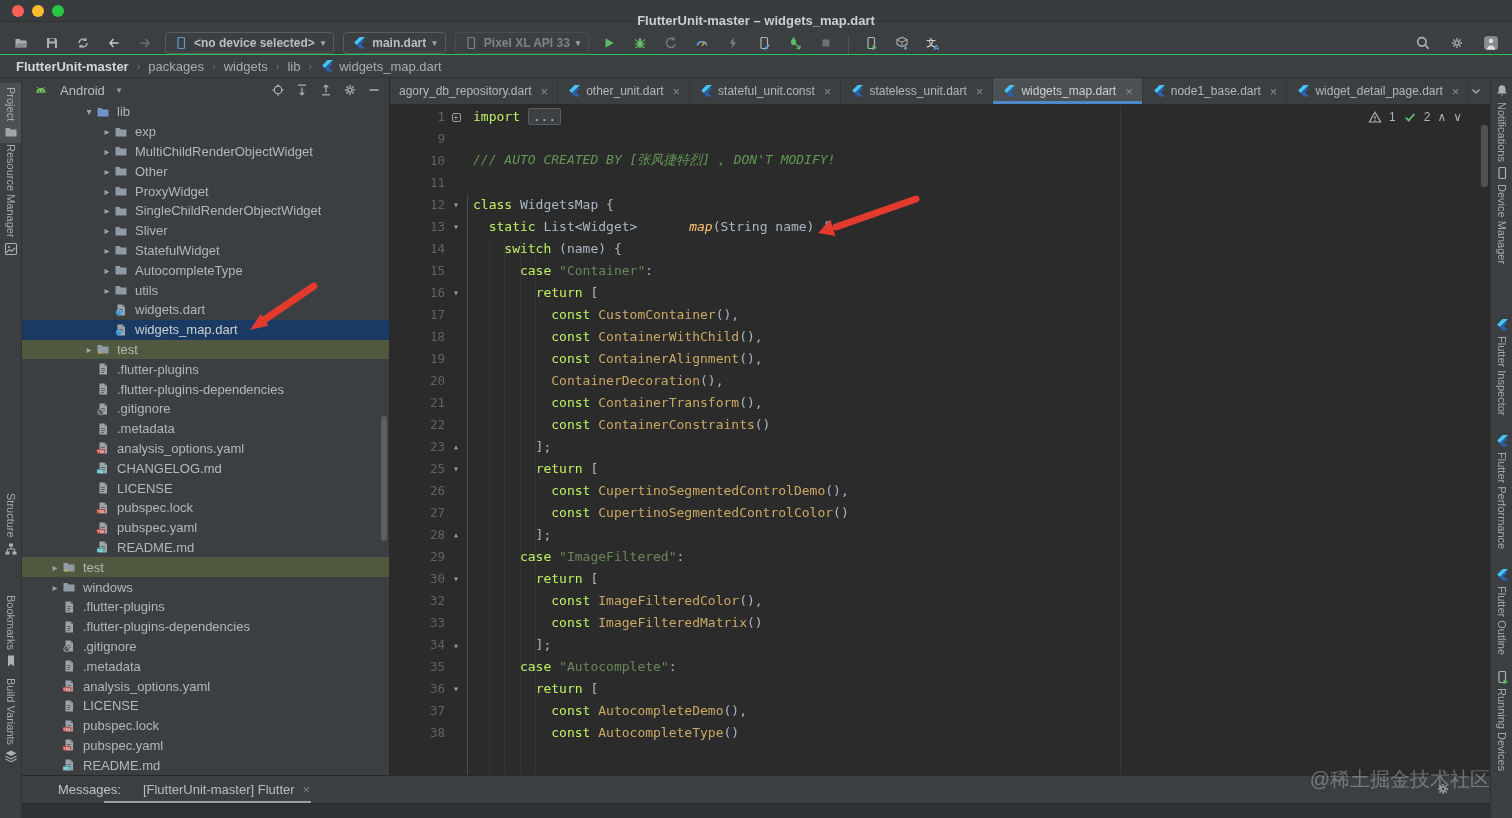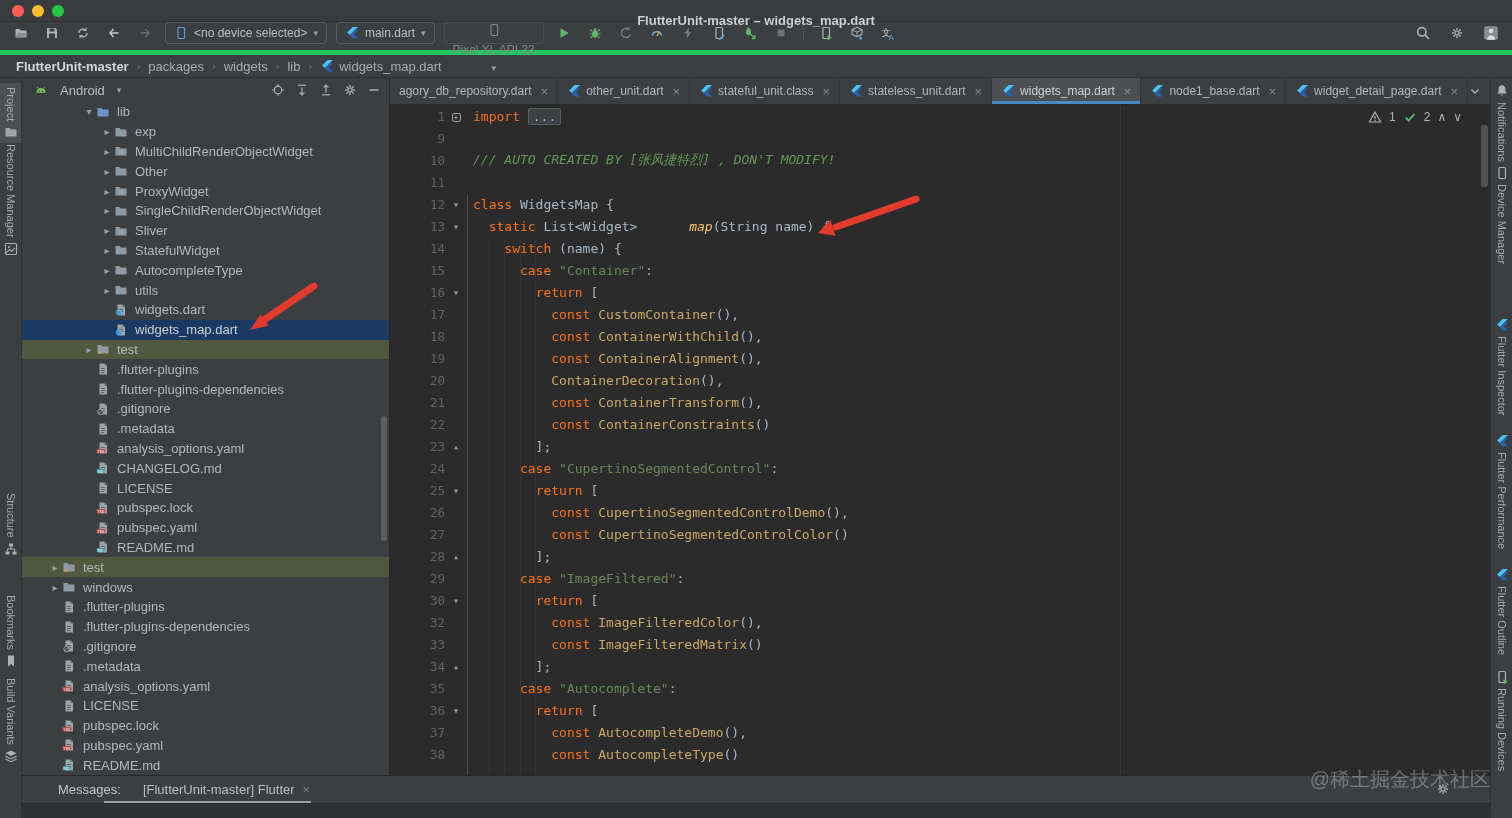--- a/index.html
+++ b/index.html
@@ -8,24 +8,24 @@
   .window { position:relative; width:1512px; height:818px; background:#3C3F41; overflow:hidden; color:#BBBDBF; }
 
   
   .titlebar { height:22px; background:#393C3E; display:flex; align-items:center; position:relative; border-bottom:1px solid #323232; }
   .traffic { display:flex; gap:8px; margin-left:12px; }
   .tl { width:12px; height:12px; border-radius:50%; }
   .tl.r { background:#FF5F57; } .tl.y { background:#FEBC2E; } .tl.g { background:#28C840; }
   .win-title { position:absolute; left:0; right:0; text-align:center; font-size:13px; font-weight:bold; color:#CCCECF;margin-top:20px; }
 
   
-  .toolbar { height:33px; background:#3C3F41; display:flex; align-items:flex-start; gap:9px; padding:0 10px; border-bottom:5px solid #22c55e; }
+  .toolbar { height:33px; background:#3C3F41; display:flex; align-items:flex-end; gap:9px; padding:0 10px; border-bottom:1px solid #22c55e;font-weight:bold; }
   .tb-btn { width:22px; height:22px; display:flex; align-items:center; justify-content:center; }
   .combo { height:22px; border:1px solid #5A5D5E; border-radius:4px; display:flex; align-items:center; gap:6px; padding:0 8px; font-size:12px; color:#BBBDBF; }
-  .combo.dim { color:#7E8385; border-color:#4A4D4E;flex-direction:column; }
+  .combo.dim { color:#7E8385; border-color:#4A4D4E; }
   .combo .car { font-size:9px; color:#9DA0A3; }
   .tb-sep { width:1px; height:18px; background:#505354; margin:0 2px; }
   .tb-right { margin-left:auto; display:flex; gap:12px; align-items:center; }
 
   
   .breadcrumbs { height:23px; background:#3C3F41; display:flex; align-items:center; font-size:13px; padding-left:14px; border-bottom:1px solid #323232; color:#A9ACAE; }
   .crumb { padding:0 2px; display:flex; align-items:center; gap:5px; }
   .crumb.first { font-weight:bold; color:#D3D5D6; }
   .crumb-sep { color:#6F7375; margin:0 6px; font-size:11px; }
 
@@ -62,21 +62,21 @@
 
   .editor { flex:1; background:#2B2B2B; position:relative; overflow:hidden; font-family:"DejaVu Sans Mono", monospace; }
   .margin-line { position:absolute; left:730px; top:0; bottom:0; width:1px; background:#393939; }
   .fold-scope { position:absolute; left:77px; top:90px; bottom:0; width:1px; background:#4A4C4E; }
   .indent-guide { position:absolute; top:133px; bottom:0; width:1px; background:rgba(255,255,255,.05); }
   .code-lines { position:absolute; inset:0; }
   .code-line { height:22px; display:flex; align-items:center; }
   .code-line .ln { width:55px; text-align:right; color:#606366; font-size:12.5px; flex:0 0 55px; }
   .code-line .fold { width:22px; text-align:center; color:#9DA0A3; font-size:10px; flex:0 0 22px; }
   .code-line pre { font-family:"DejaVu Sans Mono", monospace; font-size:13px; margin:0; padding-left:6px; }
-  .tk-kw { color:#f97316; }
+  .tk-kw { color:#bef264; }
   .tk-pln { color:#A9B7C6; }
   .tk-str { color:#6A8759; }
   .tk-cmt { color:#629755; font-style:italic; }
   .tk-cls { color:#CBA964; }
   .tk-fn { color:#FFC66D; font-style:italic;margin-left:44px; }
   .tk-fold { color:#A9B7C6; background:#3D4143; border:1px solid #5A5D5E; border-radius:2px; padding:0 4px; }
   .foldbox { display:inline-block; width:9px; height:9px; border:1px solid #9DA0A3; border-radius:2px; font-size:8px; line-height:7px; color:#9DA0A3; }
   .inspections { position:absolute; top:5px; right:28px; display:flex; align-items:center; gap:7px; font-size:12px; color:#AFB1B3; font-family:"Liberation Sans",sans-serif; }
   .ed-scroll { position:absolute; right:2px; top:20px; width:7px; height:62px; background:rgba(170,170,170,.30); border-radius:3px; }
 
@@ -781,21 +781,21 @@
                 <span>other_unit.dart</span>
                 <span class="close">×</span>
               </div>
               <div class="tab">
                 <span>
                   <svg width="14" height="14" viewBox="0 0 14 14" fill="none">
                     <path d="M7.6 1L2.2 6.4l2.6 2.6L13 1z" fill="#45C4F9"></path>
                     <path d="M7.7 6.6L4.8 9.5l2.9 2.9H13L8.9 8.3 13 4.2H9.9z" fill="#2862AE"></path>
                   </svg>
                 </span>
-                <span>stateful_unit.class</span>
+                <span>stateful_unit.const</span>
                 <span class="close">×</span>
               </div>
               <div class="tab">
                 <span>
                   <svg width="14" height="14" viewBox="0 0 14 14" fill="none">
                     <path d="M7.6 1L2.2 6.4l2.6 2.6L13 1z" fill="#45C4F9"></path>
                     <path d="M7.7 6.6L4.8 9.5l2.9 2.9H13L8.9 8.3 13 4.2H9.9z" fill="#2862AE"></path>
                   </svg>
                 </span>
                 <span>stateless_unit.dart</span>
@@ -926,25 +926,20 @@
                 </div>
                 <div class="code-line">
                   <span class="ln">22</span>
                   <span class="fold"></span>
                   <pre><span class="tk-pln">          </span><span class="tk-kw">const</span><span class="tk-pln"> </span><span class="tk-cls">ContainerConstraints</span><span class="tk-pln">()</span></pre>
                 </div>
                 <div class="code-line">
                   <span class="ln">23</span>
                   <span class="fold">▴</span>
                   <pre><span class="tk-pln">        ];</span></pre>
-                </div>
-                <div class="code-line">
-                  <span class="ln">24</span>
-                  <span class="fold"></span>
-                  <pre><span class="tk-pln">      </span><span class="tk-kw">case</span><span class="tk-pln"> </span><span class="tk-str">"CupertinoSegmentedControl"</span><span class="tk-pln">:</span></pre>
                 </div>
                 <div class="code-line">
                   <span class="ln">25</span>
                   <span class="fold">▾</span>
                   <pre><span class="tk-pln">        </span><span class="tk-kw">return</span><span class="tk-pln"> [</span></pre>
                 </div>
                 <div class="code-line">
                   <span class="ln">26</span>
                   <span class="fold"></span>
                   <pre><span class="tk-pln">          </span><span class="tk-kw">const</span><span class="tk-pln"> </span><span class="tk-cls">CupertinoSegmentedControlDemo</span><span class="tk-pln">(),</span></pre>

